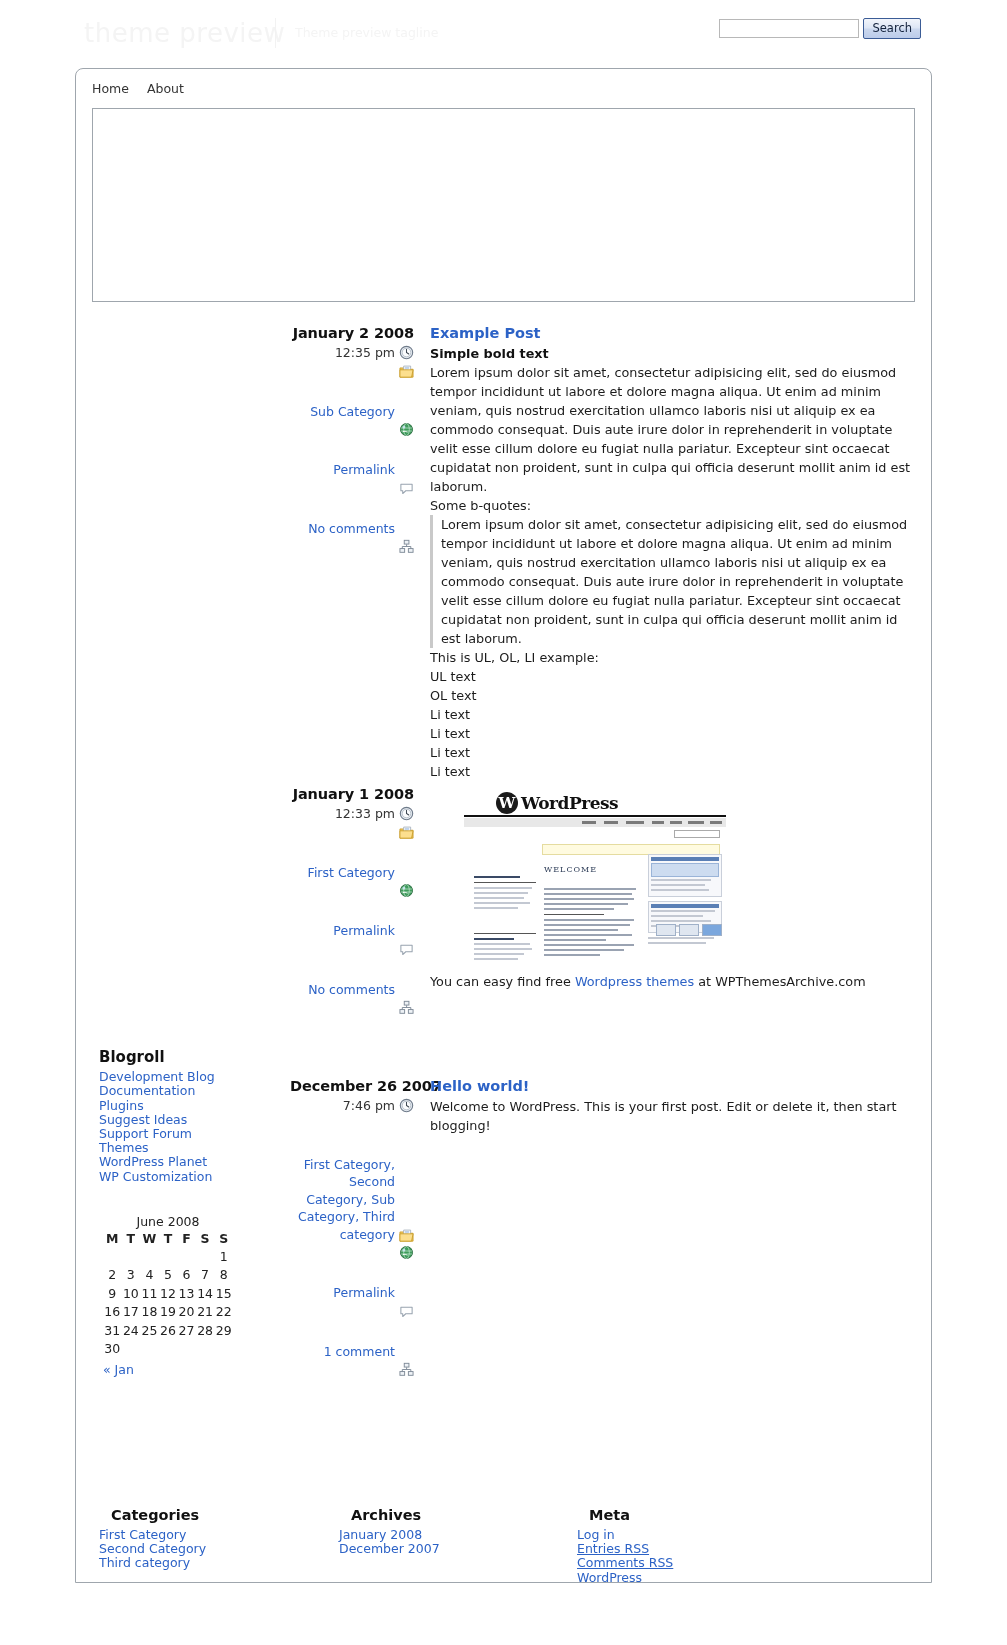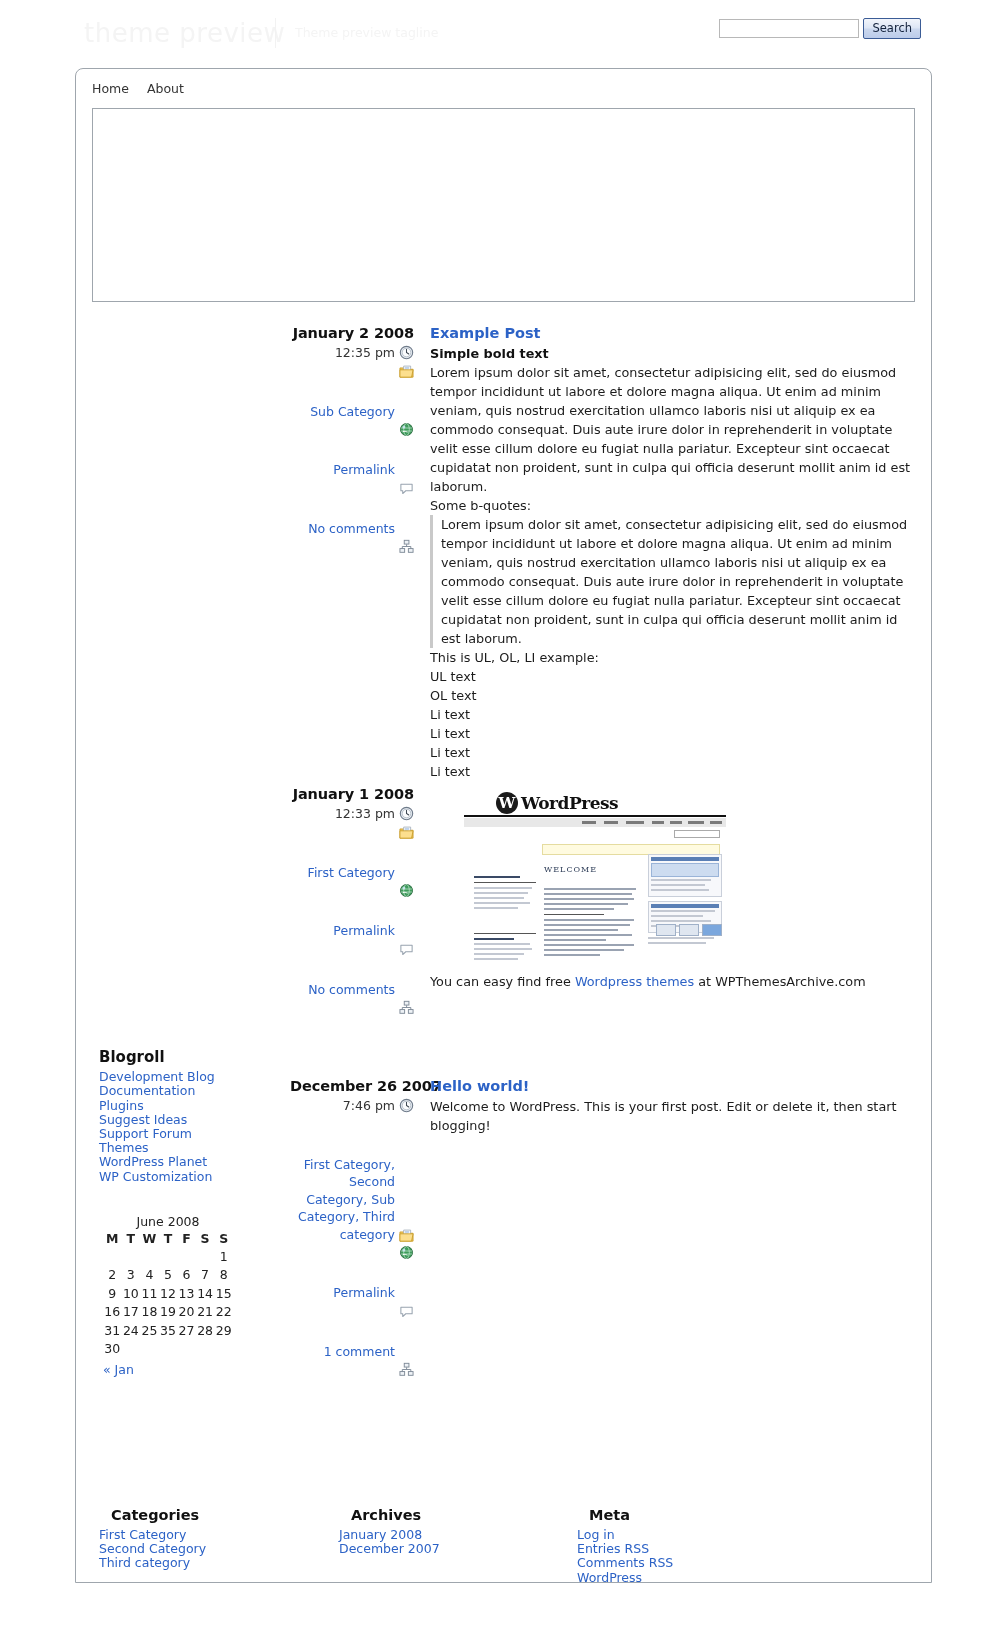--- a/index.html
+++ b/index.html
@@ -281,21 +281,21 @@
   .fw-col.mid { flex: 0 0 238px; }
   .fw-col h2 {
     margin: 0 0 5px 12px;
     font-size: 14.5px;
     font-weight: bold;
     color: #111;
   }
   .fw-col ul { list-style: none; margin: 0; padding: 0; }
   .fw-col li { line-height: 14.2px; }
   .fw-col a { color: #2c62c6; text-decoration: none; font-size: 12.5px; }
-  .fw-col a.ul { }
+  .fw-col a.ul { text-decoration: underline; }
 
   
   #credit {
     position: absolute;
     left: 0; right: 0;
     top: 1537px;
     border-top: 1px solid #9fa6ad;
     padding: 6px 16px 0 23px;
     font-size: 12.5px;
     color: #222;
@@ -396,21 +396,21 @@
               <td>18</td>
               <td>19</td>
               <td>20</td>
               <td>21</td>
               <td>22</td>
             </tr>
             <tr>
               <td>31</td>
               <td>24</td>
               <td>25</td>
-              <td>35</td>
+              <td>26</td>
               <td>27</td>
               <td>28</td>
               <td>29</td>
             </tr>
             <tr>
               <td>30</td>
               <td></td>
               <td></td>
               <td></td>
               <td></td>

